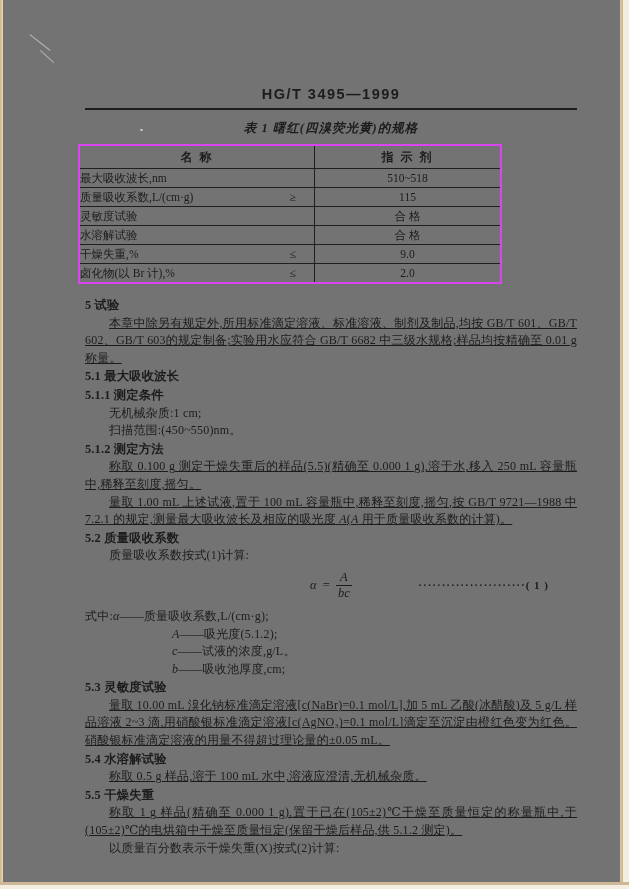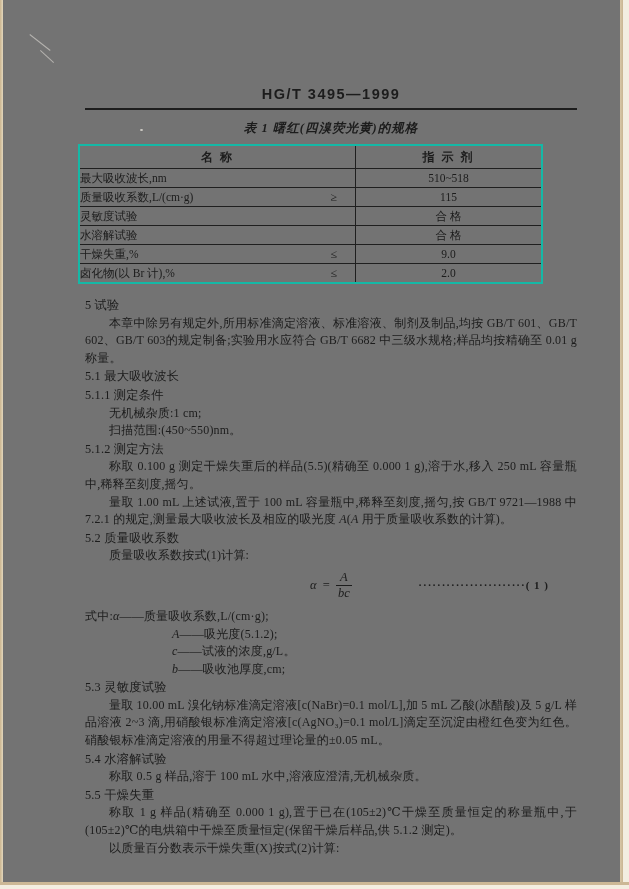--- a/index.html
+++ b/index.html
@@ -18,32 +18,32 @@
   .speck{position:absolute;width:3px;height:2px;background:#cfcdc6;border-radius:50%;left:140px;top:129px;}
 
   .content{position:relative;margin:0 52px 0 85px;padding-top:86px;}
 
   .doc-header{text-align:center;font-weight:bold;font-size:14.5px;letter-spacing:1.5px;
               font-family:"Liberation Sans","DejaVu Sans",sans-serif;}
   .header-rule{margin-top:6px;height:2px;background:#1d1d1d;}
 
   .table-title{margin-top:10px;text-align:center;font-weight:bold;font-size:12.5px;letter-spacing:1px;font-style:italic;}
 
-  table.spec{margin-top:7px;margin-left:-7px;width:465px;border-collapse:collapse;
-             border:2px solid #14b8a6;font-size:11.5px;}
+  table.spec{margin-top:7px;margin-left:-7px;width:424px;border-collapse:collapse;
+             border:2px solid #d946ef;font-size:11.5px;}
   table.spec th,table.spec td{border:1px solid #1f1f1f;padding:0;}
   table.spec th{height:22px;font-weight:bold;font-size:12px;letter-spacing:2px;text-align:center;}
   table.spec td{height:18px;}
   td.name-cell{padding-left:10px;}
   td.name-cell .op{float:right;padding-right:18px;font-size:12px;}
   td.value-cell{text-align:center;width:185px;}
 
   .body-text{font-size:12px;line-height:17.6px;letter-spacing:.2px;}
-  .sec-h{font-weight:normal;font-size:12.3px;margin-top:1px;}
-  .para{text-indent:2em;text-align:justify;}
+  .sec-h{font-weight:bold;font-size:12.3px;margin-top:1px;}
+  .para{text-indent:2em;text-align:justify;text-decoration:underline;}
   .line{padding-left:2em;}
   .gap-top{margin-top:13px;}
 
   .formula-row{position:relative;display:flex;justify-content:center;align-items:center;
                height:38px;margin:2px 0 3px 0;}
   .frm{display:inline-flex;align-items:center;font-size:12.5px;font-style:italic;}
   .frm .eq{margin:0 6px;font-style:normal;}
   .frac{display:inline-flex;flex-direction:column;align-items:center;line-height:1.1;}
   .frac .num{border-bottom:1px solid #1c1c1c;padding:0 4px 1px 4px;}
   .frac .den{padding-top:1px;font-style:italic;}

